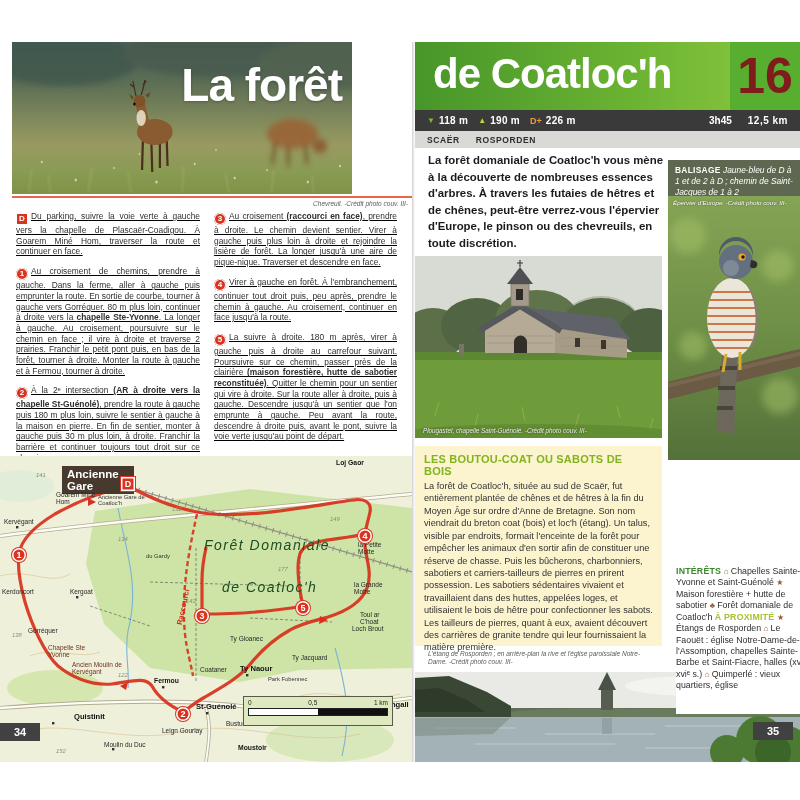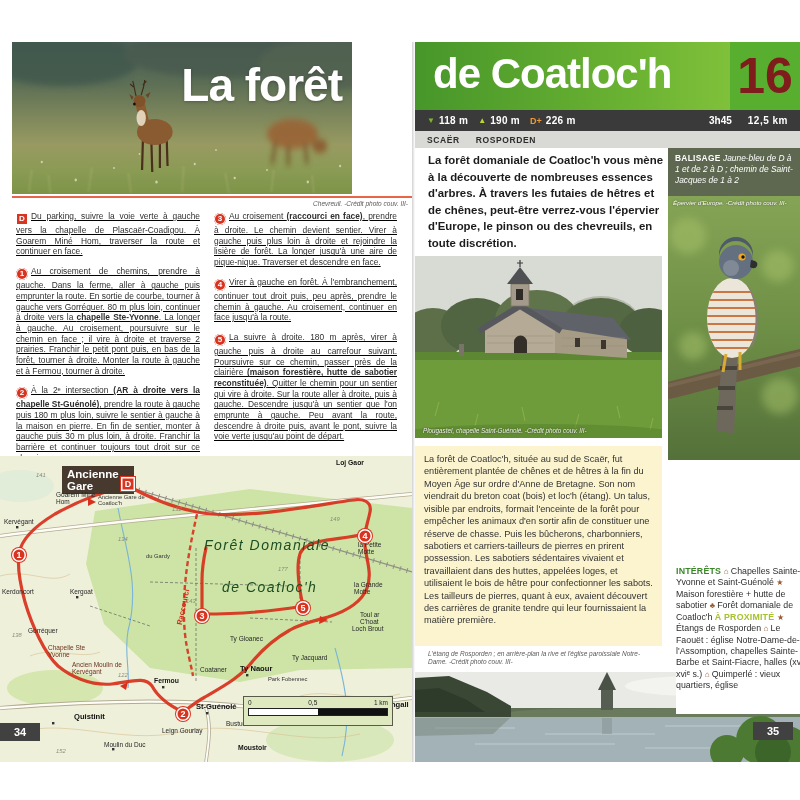--- a/index.html
+++ b/index.html
@@ -81,21 +81,21 @@
   #yellow-box{left:415px;top:446px;width:247px;height:200px;background:#fbf4cf;box-sizing:border-box;
               padding:7px 9px 0 9px;}
   #yellow-box h3{margin:0 0 3px 0;font-size:11px;color:#82b41e;letter-spacing:.2px;}
   #yellow-box p{margin:0;font-size:9.2px;line-height:1.35;color:#333;}
 
   #lake-caption{left:428px;top:650px;width:228px;}
   #lake-photo{left:415px;top:672px;width:385px;height:90px;overflow:hidden;}
   #lake-photo svg{display:block;width:100%;height:100%;}
 
   
-  #balisage{left:668px;top:148px;width:132px;height:48px;background:#5e6850;box-sizing:border-box;
+  #balisage{left:668px;top:160px;width:132px;height:48px;background:#5e6850;box-sizing:border-box;
             padding:5px 7px;color:#fff;font-size:8.4px;line-height:1.28;font-style:italic;}
   #balisage b{font-style:normal;letter-spacing:.3px;}
   #bird-photo{left:668px;top:196px;width:132px;height:264px;overflow:hidden;}
   #bird-photo svg{display:block;width:100%;height:100%;}
   #bird-caption{position:absolute;left:5px;top:3px;color:#fff;font-style:italic;font-size:6.2px;
                 text-shadow:0 0 2px rgba(0,0,0,.55);}
   #acces{left:668px;top:460px;width:132px;height:106px;background:#e05a40;box-sizing:border-box;padding:6px 8px;}
   #acces h4{margin:0 0 2px 0;font-size:9.6px;color:#87260f;letter-spacing:.3px;}
   #acces p{margin:0;font-size:8.6px;font-style:italic;color:#fff;line-height:1.3;}
   #interets-panel{left:676px;top:566px;width:132px;min-height:148px;background:#fff;
@@ -360,20 +360,21 @@
       </g>
       <g stroke="#a8c45a" stroke-width="0.8" opacity="0.6">
         <path d="M20,160 l4,-14 M60,170 l3,-12 M110,165 l-3,-14 M160,172 l4,-14 M205,162 l-3,-12 M235,174 l3,-12"></path>
       </g>
       <ellipse cx="123" cy="178" rx="140" ry="10" fill="#55802c" opacity="0.5"></ellipse>
     </svg>
     <div id="chapel-caption">Plougastel, chapelle Saint-Guénolé. -Crédit photo couv. III-</div>
   </div>
 
   <div class="abs" id="yellow-box">
+    <h3>LES BOUTOU-COAT OU SABOTS DE BOIS</h3>
     <p>La forêt de Coatloc'h, située au sud de Scaër, fut entièrement plantée de chênes et de hêtres à la fin du Moyen Âge sur ordre d'Anne de Bretagne. Son nom viendrait du breton coat (bois) et loc'h (étang). Un talus, visible par endroits, formait l'enceinte de la forêt pour empêcher les animaux d'en sortir afin de constituer une réserve de chasse. Puis les bûcherons, charbonniers, sabotiers et carriers-tailleurs de pierres en prirent possession. Les sabotiers sédentaires vivaient et travaillaient dans des huttes, appelées loges, et utilisaient le bois de hêtre pour confectionner les sabots. Les tailleurs de pierres, quant à eux, avaient découvert des carrières de granite tendre qui leur fournissaient la matière première.</p>
   </div>
 
   <div class="abs caption" id="lake-caption">L'étang de Rosporden ; en arrière-plan la rive et l'église paroissiale Notre-Dame. -Crédit photo couv. III-</div>
 
   <div class="abs" id="lake-photo">
     <svg viewBox="0 0 385 90" preserveAspectRatio="none">
       <rect width="385" height="90" fill="#e9eae6"></rect>
       <ellipse cx="280" cy="14" rx="70" ry="10" fill="#f3f3ef"></ellipse>
       <rect y="36" width="385" height="10" fill="#5f6f54"></rect>

